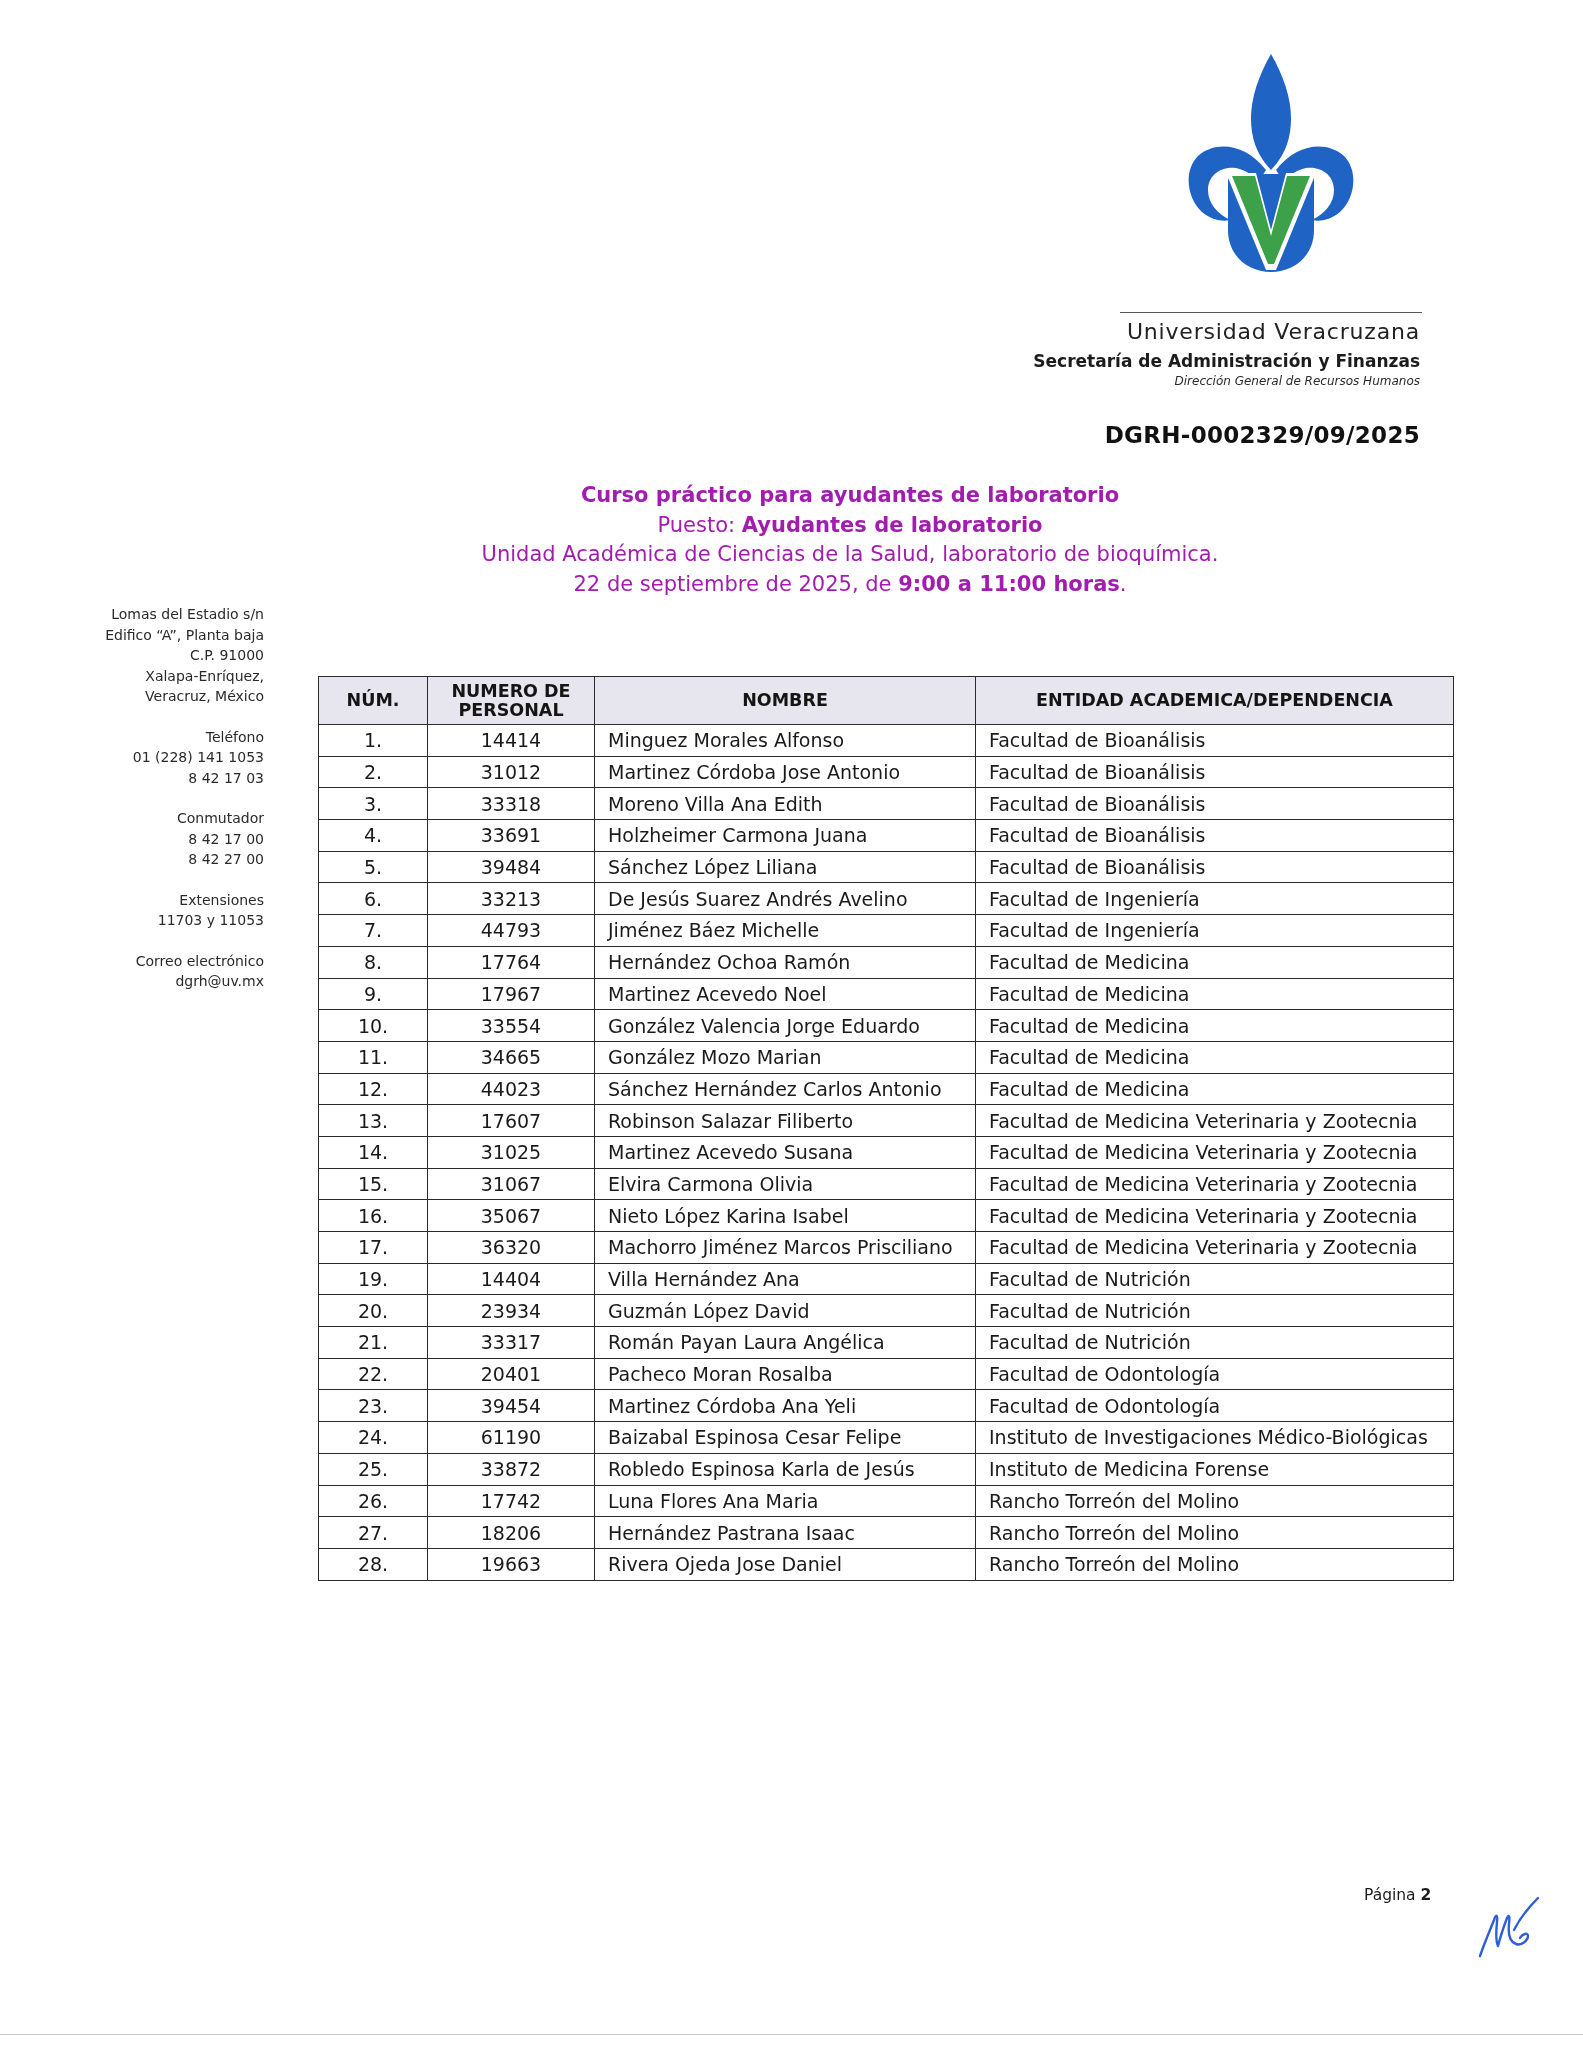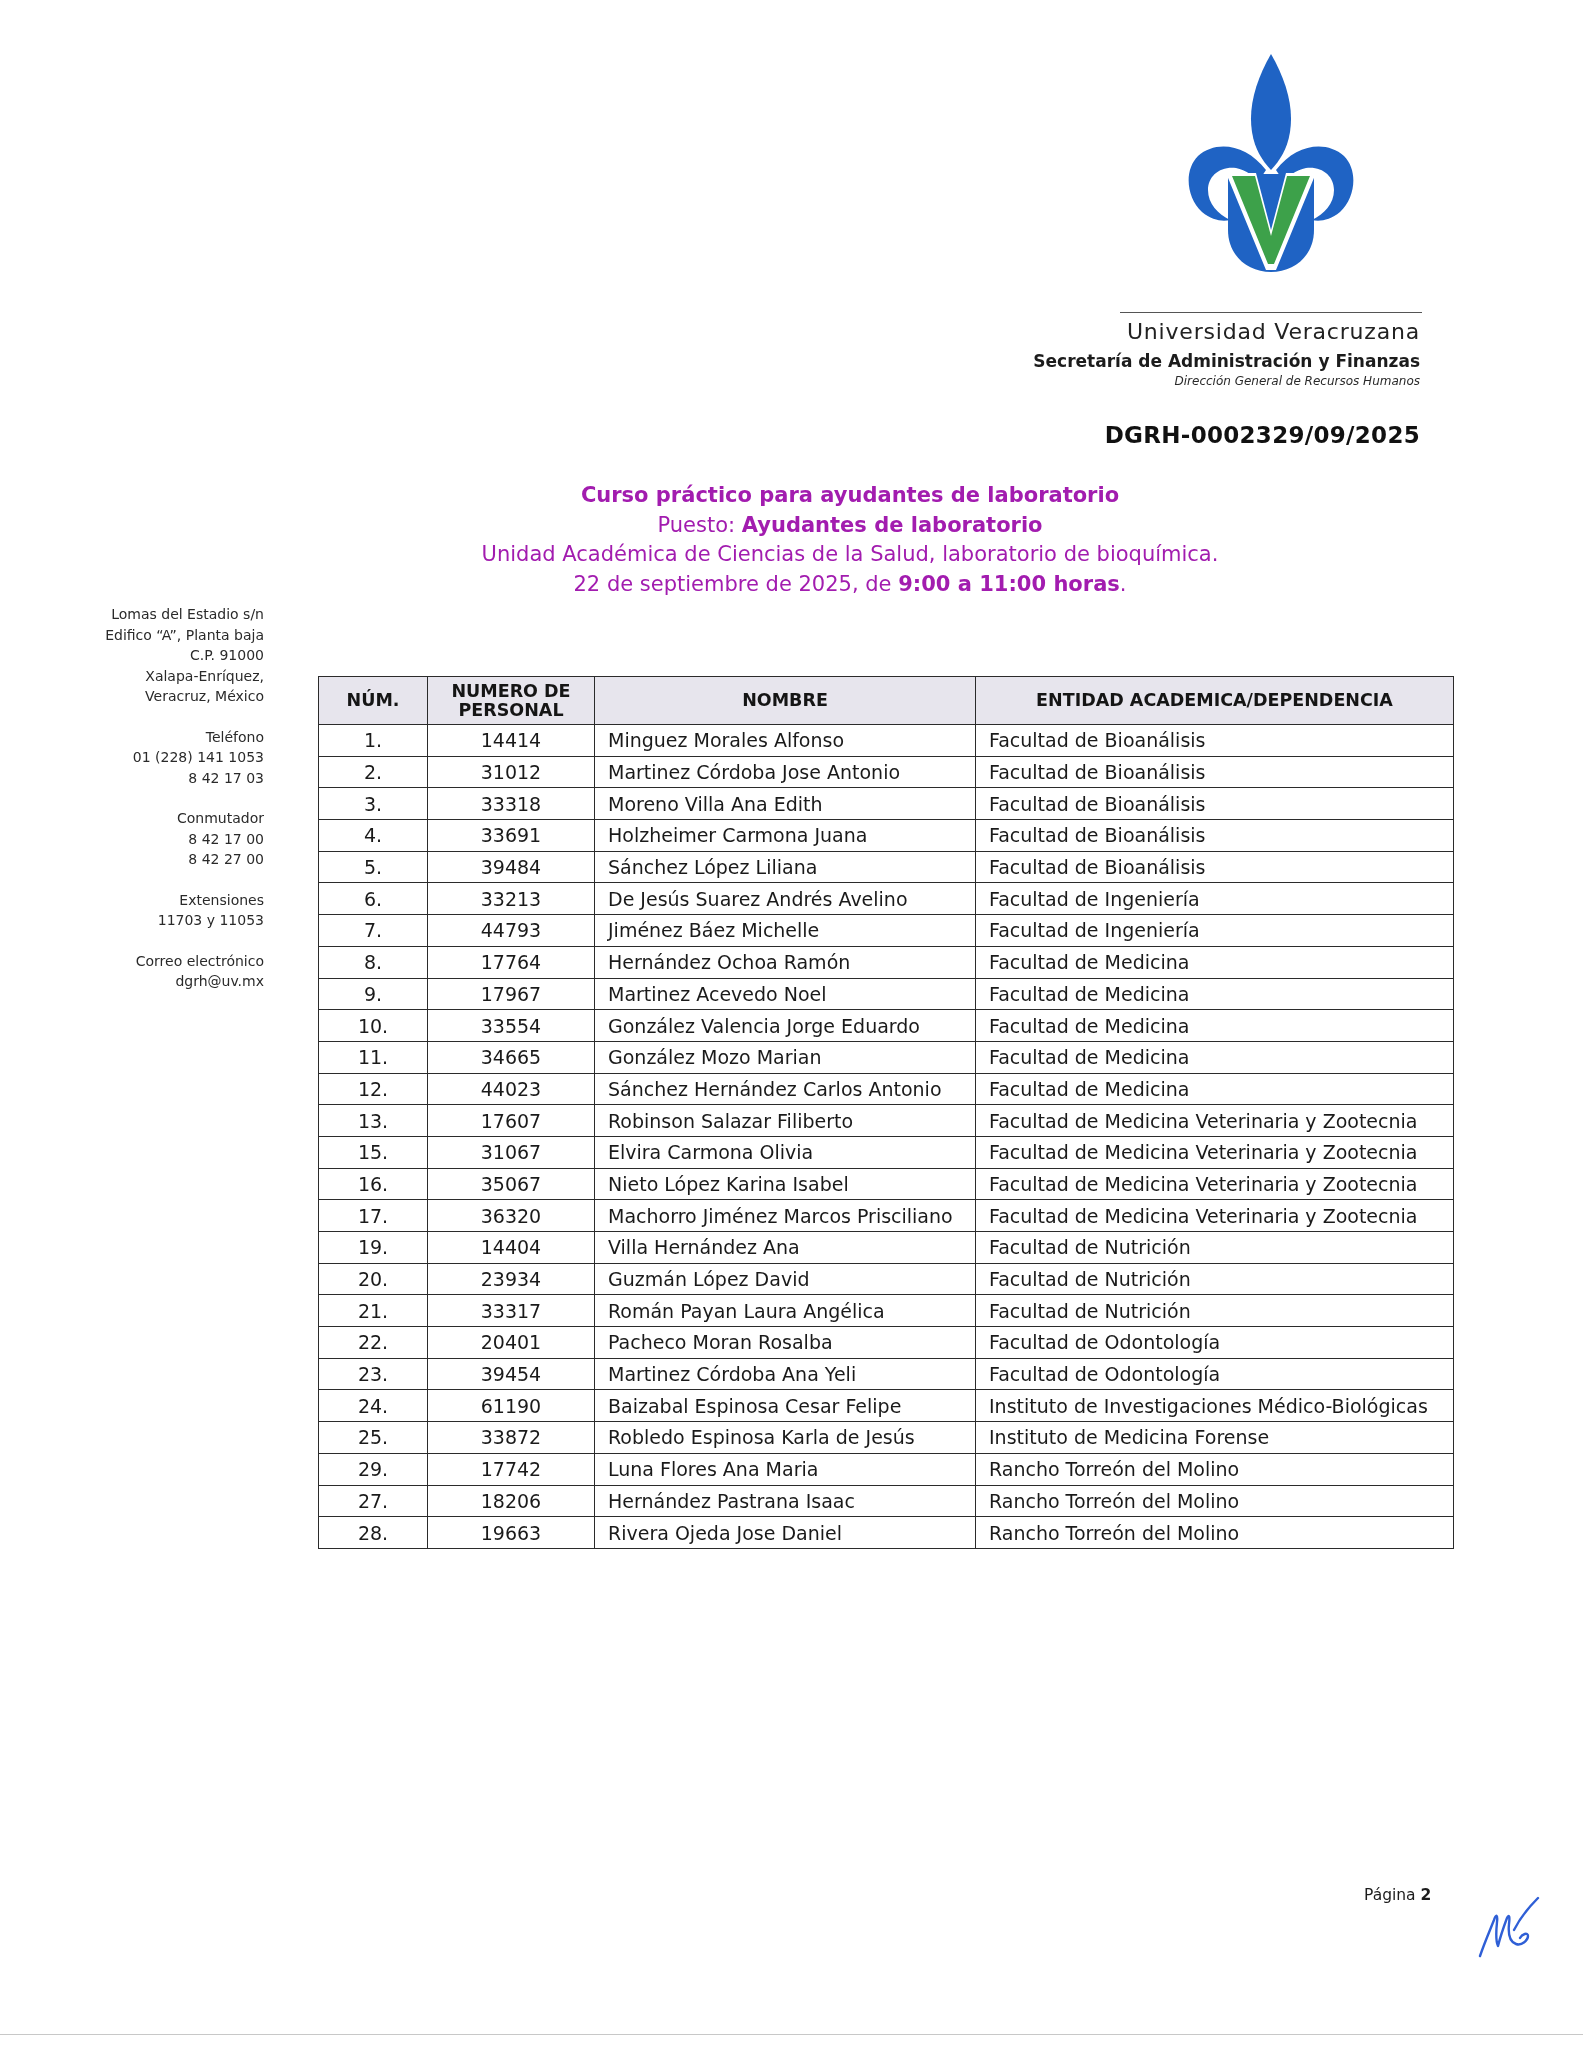--- a/index.html
+++ b/index.html
@@ -201,20 +201,26 @@
         <td class="l">Sánchez Hernández Carlos Antonio</td>
         <td class="l">Facultad de Medicina</td>
       </tr>
       <tr>
         <td class="c">13.</td>
         <td class="c">17607</td>
         <td class="l">Robinson Salazar Filiberto</td>
         <td class="l">Facultad de Medicina Veterinaria y Zootecnia</td>
       </tr>
       <tr>
+        <td class="c">14.</td>
+        <td class="c">31025</td>
+        <td class="l">Martinez Acevedo Susana</td>
+        <td class="l">Facultad de Medicina Veterinaria y Zootecnia</td>
+      </tr>
+      <tr>
         <td class="c">15.</td>
         <td class="c">31067</td>
         <td class="l">Elvira Carmona Olivia</td>
         <td class="l">Facultad de Medicina Veterinaria y Zootecnia</td>
       </tr>
       <tr>
         <td class="c">16.</td>
         <td class="c">35067</td>
         <td class="l">Nieto López Karina Isabel</td>
         <td class="l">Facultad de Medicina Veterinaria y Zootecnia</td>
@@ -261,21 +267,21 @@
         <td class="l">Baizabal Espinosa Cesar Felipe</td>
         <td class="l">Instituto de Investigaciones Médico-Biológicas</td>
       </tr>
       <tr>
         <td class="c">25.</td>
         <td class="c">33872</td>
         <td class="l">Robledo Espinosa Karla de Jesús</td>
         <td class="l">Instituto de Medicina Forense</td>
       </tr>
       <tr>
-        <td class="c">29.</td>
+        <td class="c">26.</td>
         <td class="c">17742</td>
         <td class="l">Luna Flores Ana Maria</td>
         <td class="l">Rancho Torreón del Molino</td>
       </tr>
       <tr>
         <td class="c">27.</td>
         <td class="c">18206</td>
         <td class="l">Hernández Pastrana Isaac</td>
         <td class="l">Rancho Torreón del Molino</td>
       </tr>

